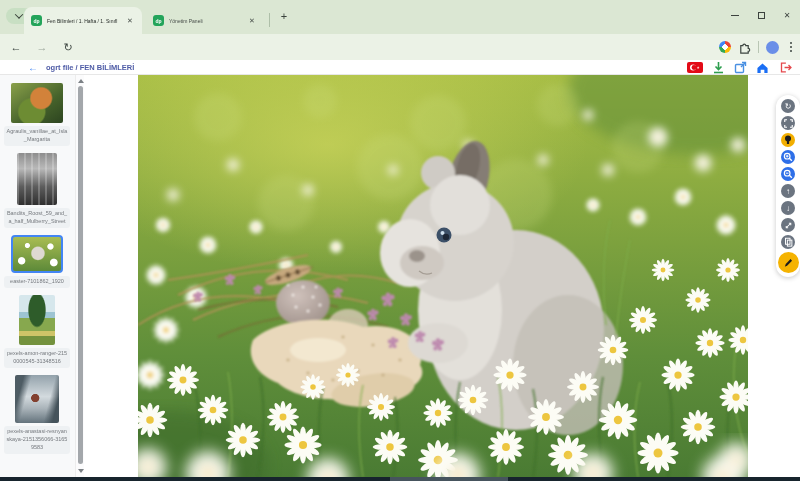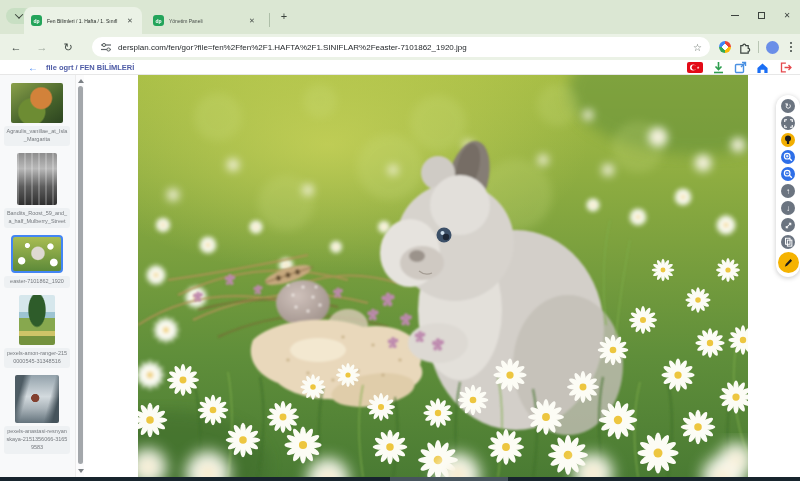--- a/index.html
+++ b/index.html
@@ -123,49 +123,39 @@
           <span class="glyph-max"></span>
         </div>
       <div class="win-btn">✕</div>
     </div>
   </div>
 
   <div class="nav-toolbar">
     <div class="nav-btn">←</div>
     <div class="nav-btn dim">→</div>
     <div class="nav-btn">↻</div>
-    <div class="addr">
-      <svg width="12" height="10" viewBox="0 0 12 10">
-        <line x1="1" y1="3" x2="11" y2="3" stroke="#5f6368" stroke-width="1.2"></line>
-        <circle cx="4" cy="3" r="1.6" fill="#ebf2e6" stroke="#5f6368" stroke-width="1"></circle>
-        <line x1="1" y1="7.5" x2="11" y2="7.5" stroke="#5f6368" stroke-width="1.2"></line>
-        <circle cx="8.5" cy="7.5" r="1.6" fill="#ebf2e6" stroke="#5f6368" stroke-width="1"></circle>
-      </svg>
-      <span class="url">dersplan.com/fen/gor?file=fen%2Ffen%2F1.HAFTA%2F1.SINIFLAR%2Feaster-7101862_1920.jpg</span>
-      <span class="star">☆</span>
-    </div>
     <div class="right-icons">
       <span class="lens"></span>
       <svg width="13" height="13" viewBox="0 0 14 14">
         <path d="M3 5h2.2a1.6 1.6 0 1 1 3.2 0H11v3a1.6 1.6 0 1 1 0 3.2V13H3z" fill="none" stroke="#3c4540" stroke-width="1.3"></path>
       </svg>
       <span class="vsep"></span>
       <span class="avatar"></span>
       <span class="dots">
           <i></i>
           <i></i>
           <i></i>
         </span>
     </div>
   </div>
 
   <div class="app-header">
     <div class="crumbs">
       <span class="back-arrow">←</span>
-      <span>file ogrt / FEN BİLİMLERİ</span>
+      <span>ogrt file / FEN BİLİMLERİ</span>
     </div>
     <div class="hdr-actions">
       <svg width="16" height="11" viewBox="0 0 16 11">
         <rect width="16" height="11" rx="2" fill="#e30a17"></rect>
         <circle cx="6" cy="5.5" r="3" fill="#fff"></circle>
         <circle cx="7" cy="5.5" r="2.4" fill="#e30a17"></circle>
         <polygon points="10.6,4 11.2,5.1 12.4,5.1 11.4,5.9 11.8,7 10.6,6.3 9.6,7 10,5.9 9,5.1 10.2,5.1" fill="#fff" transform="scale(0.8) translate(3.2,1.4)"></polygon>
       </svg>
       <svg width="13" height="13" viewBox="0 0 13 13">
         <path d="M6.5 1v7M3.5 5.5 6.5 8.5 9.5 5.5" fill="none" stroke="#2e9e4f" stroke-width="1.6"></path>

